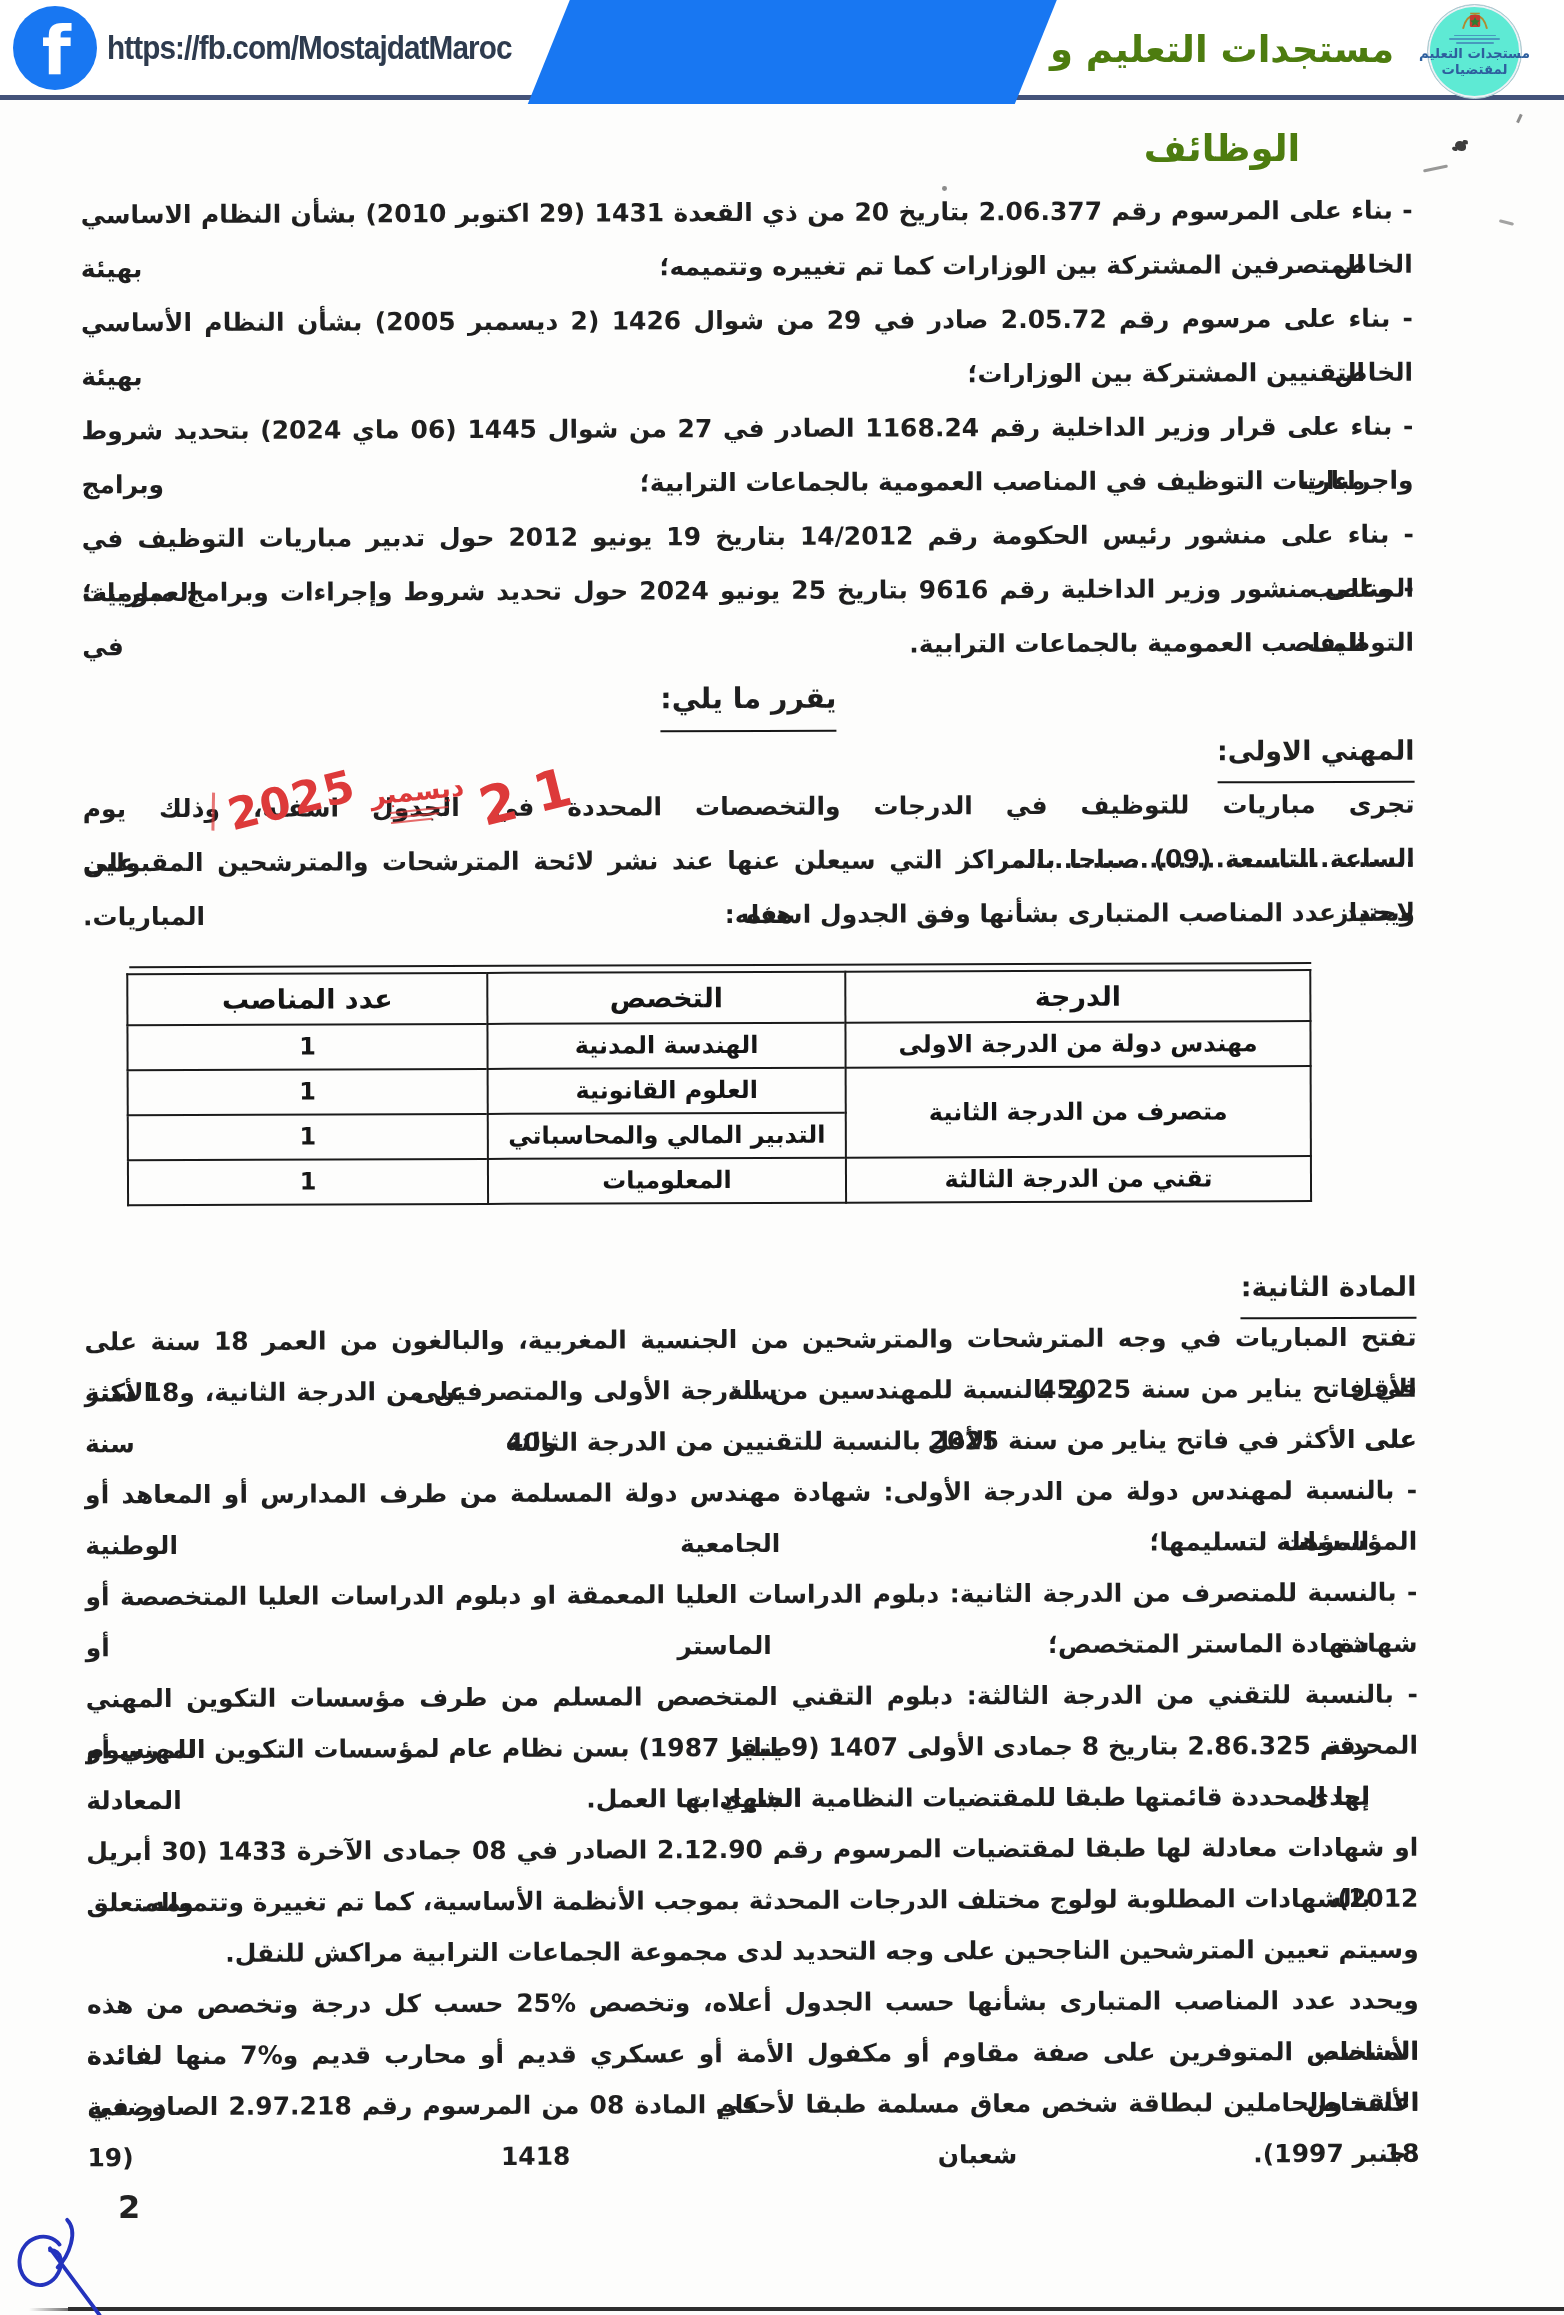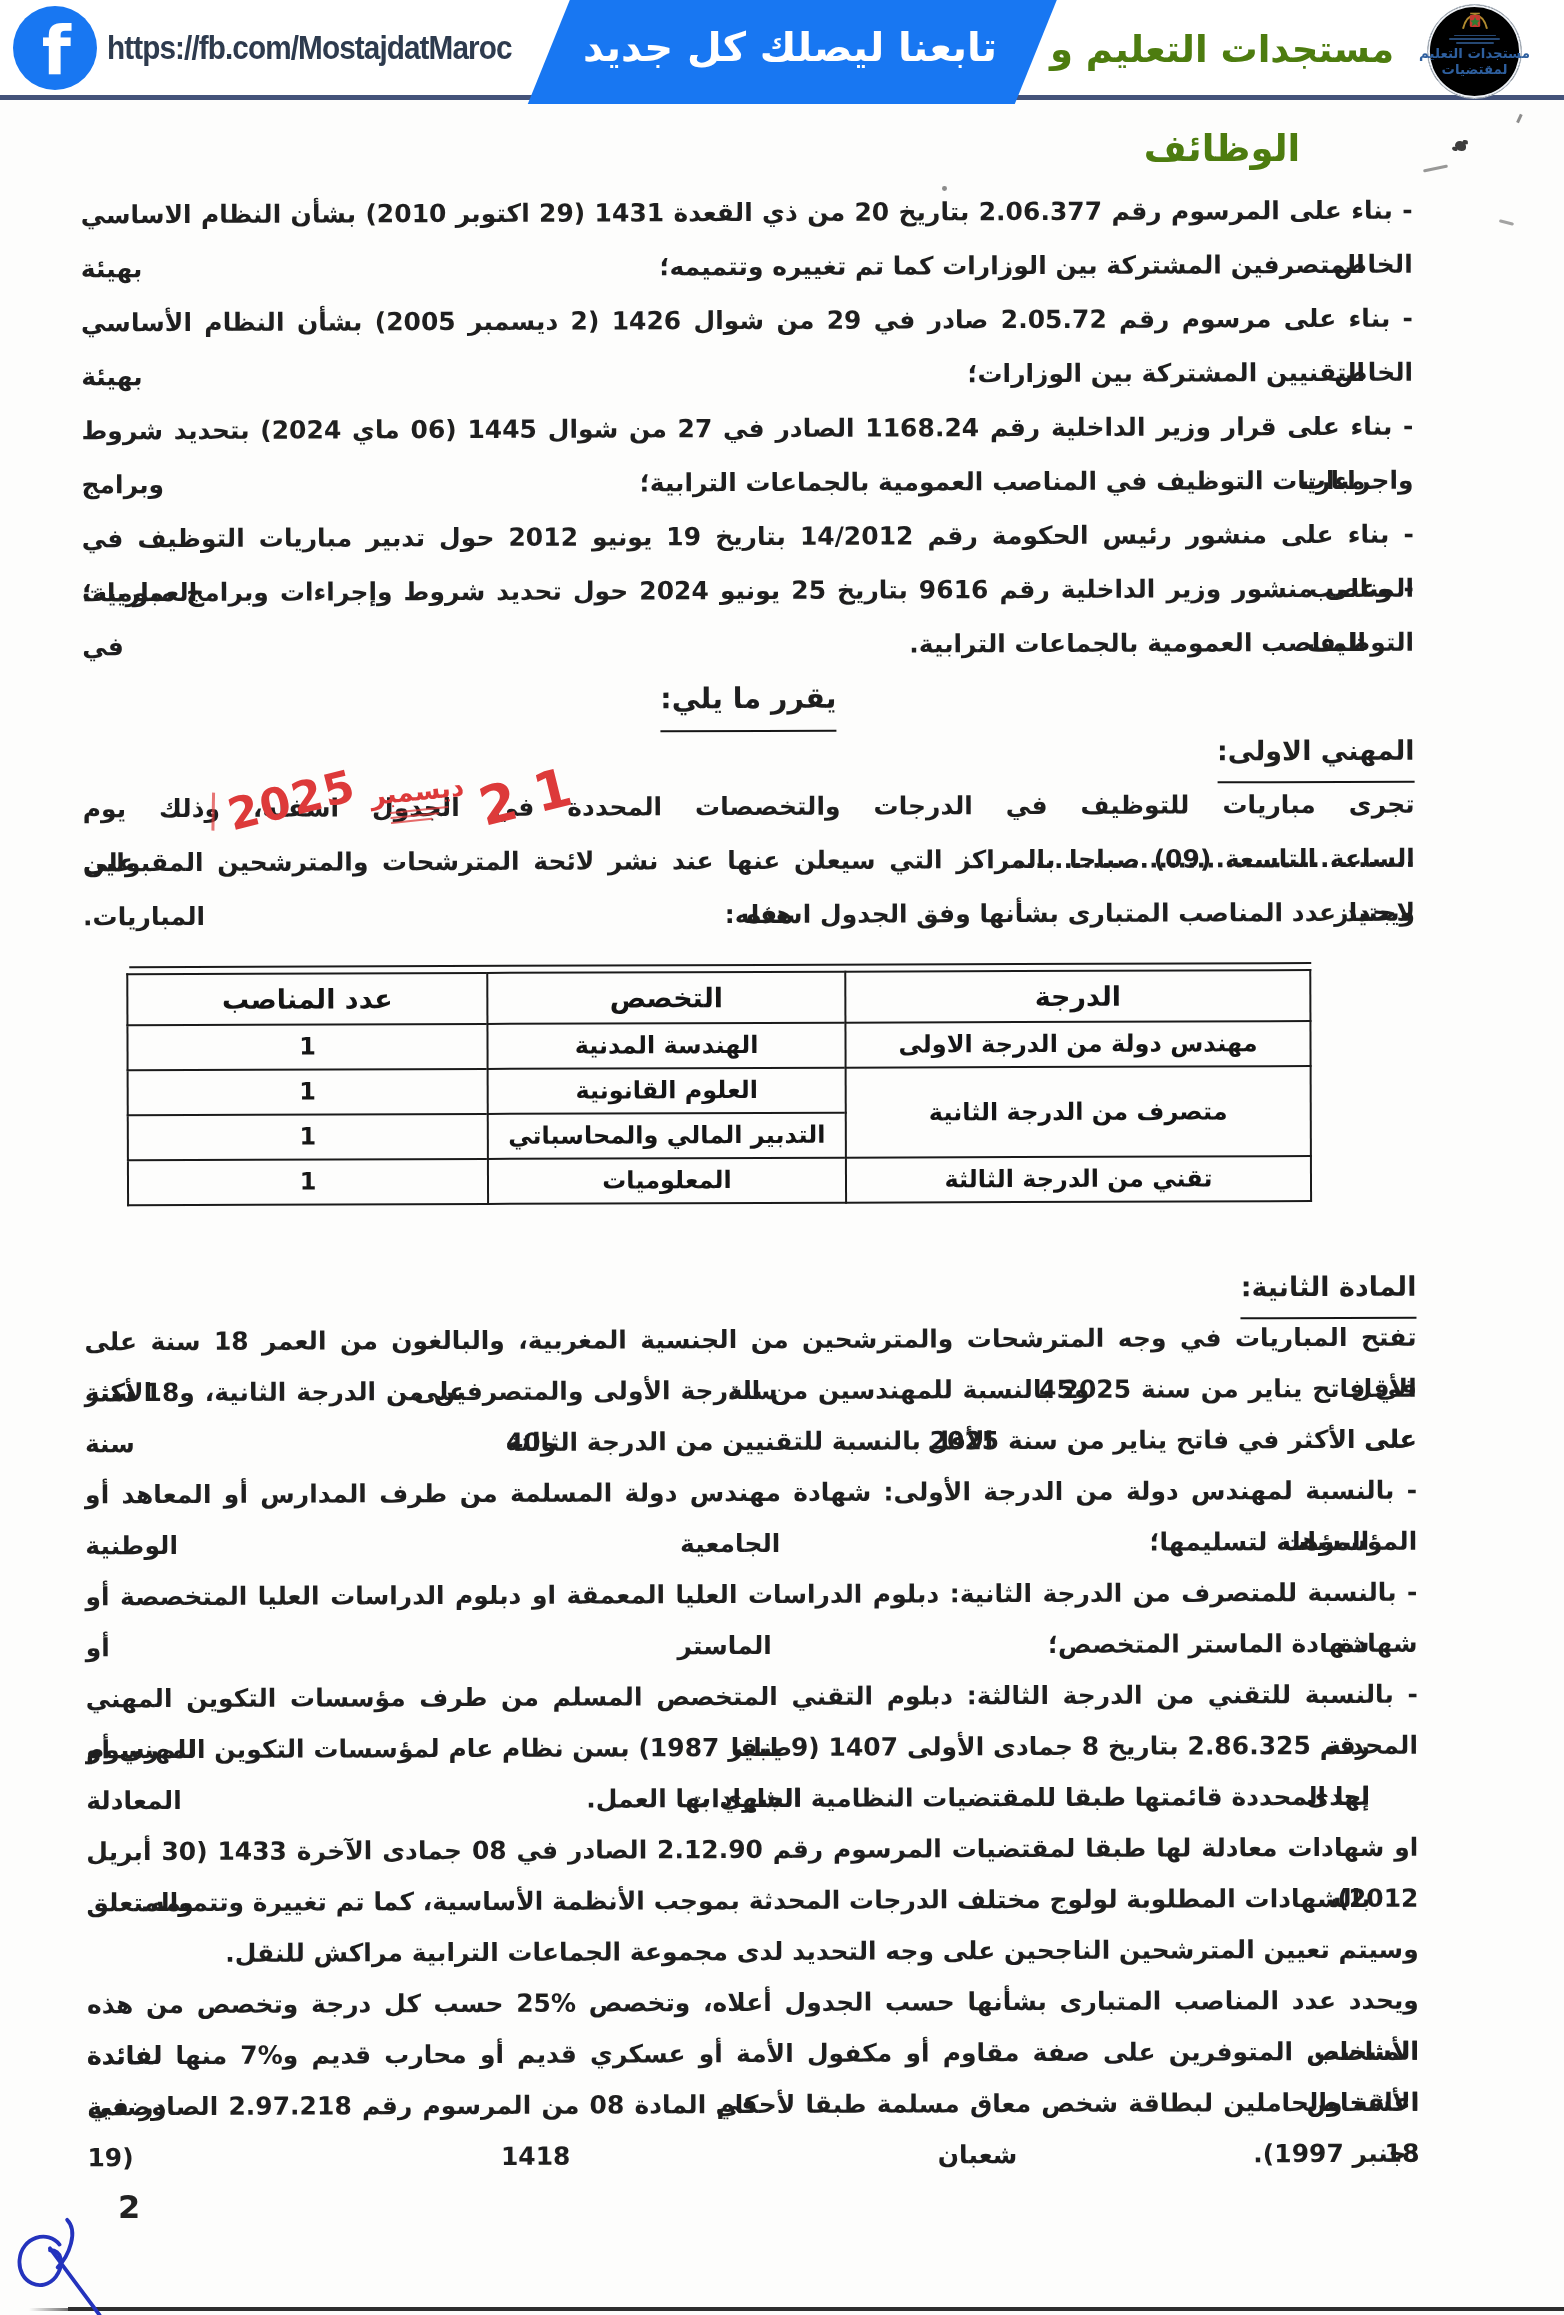--- a/index.html
+++ b/index.html
@@ -16,21 +16,21 @@
   .fb-url{position:absolute;left:107px;top:0;height:95px;line-height:95px;
           font-family:"Liberation Sans","DejaVu Sans",sans-serif;font-weight:bold;font-size:33px;
           letter-spacing:-1px;color:#2e3b4e;transform:scaleX(.9);transform-origin:left center;white-space:nowrap;}
   .follow-band{position:absolute;left:550px;top:-5.7px;width:487px;height:110px;background:#1877f2;
                transform:skewX(-22deg);z-index:5;}
   .follow-text{position:absolute;left:533px;top:0;width:514px;height:95px;line-height:95px;
                text-align:center;color:#ffffff;font-weight:bold;font-size:40px;z-index:6;direction:rtl;}
   .brand-text{position:absolute;left:1027px;top:0;width:390px;height:95px;line-height:99px;
               text-align:center;color:#4d7c0f;font-weight:bold;font-size:37px;direction:rtl;z-index:6;}
   .logo-circle{position:absolute;left:1427px;top:3.8px;width:95px;height:95px;border-radius:50%;
-               background:#000000;border:1px solid #b9c3cf;box-shadow:0 0 0 1.9px #eef1f5 inset;
+               background:#5eead4;border:1px solid #b9c3cf;box-shadow:0 0 0 1.9px #eef1f5 inset;
                z-index:7;display:flex;flex-direction:column;align-items:center;justify-content:flex-start;
                padding-top:3.8px;box-sizing:border-box;}
   .logo-emblem{width:32px;height:25px;}
   .logo-microlines{display:flex;flex-direction:column;align-items:center;gap:1.9px;margin:1px 0 1.9px 0;}
   .logo-microlines div{height:1.9px;background:#3a6fb0;opacity:.65;border-radius:1px;}
   .lm1{width:42px;}.lm2{width:51px;}.lm3{width:38px;}
   .logo-title{color:#2e5f9e;font-weight:bold;font-size:13.3px;line-height:16px;direction:rtl;white-space:nowrap;}
 
   
   .speck{position:absolute;background:#1c1c1c;z-index:2;}
@@ -87,21 +87,20 @@
 <body>
 
 <div class="page">
 
   <div class="banner">
     <div class="fb-circle">
       <div class="fb-f">f</div>
     </div>
     <div class="fb-url">https://fb.com/MostajdatMaroc</div>
     <div class="follow-band"></div>
-    <div class="follow-text">تابعنا ليصلك كل جديد</div>
     <div class="brand-text">مستجدات التعليم و الوظائف</div>
   </div>
   <div class="banner-rule"></div>
 
   <div class="logo-circle">
     <svg class="logo-emblem" viewBox="0 0 40 30">
       <path d="M5 24 Q9 8 20 7 Q31 8 35 24" fill="none" stroke="#b08a2e" stroke-width="2.5"></path>
       <rect x="13.5" y="7" width="13" height="15" rx="2" fill="#c53b30"></rect>
       <path d="M20 9.5 l1.9 3.9 4.3 .4 -3.2 2.8 1 4.2 -4 -2.3 -4 2.3 1 -4.2 -3.2 -2.8 4.3 -.4 z" fill="#2f7d32"></path>
       <path d="M14 5 h12" stroke="#b08a2e" stroke-width="2"></path>

